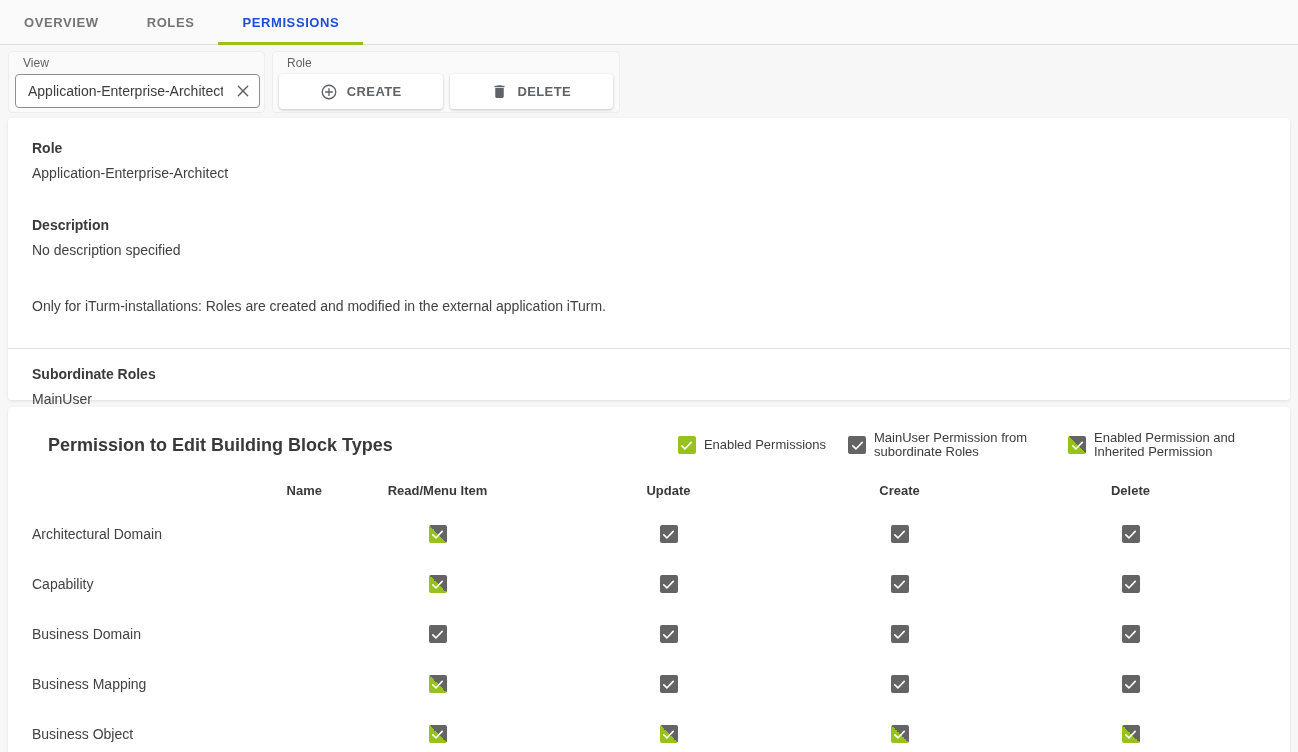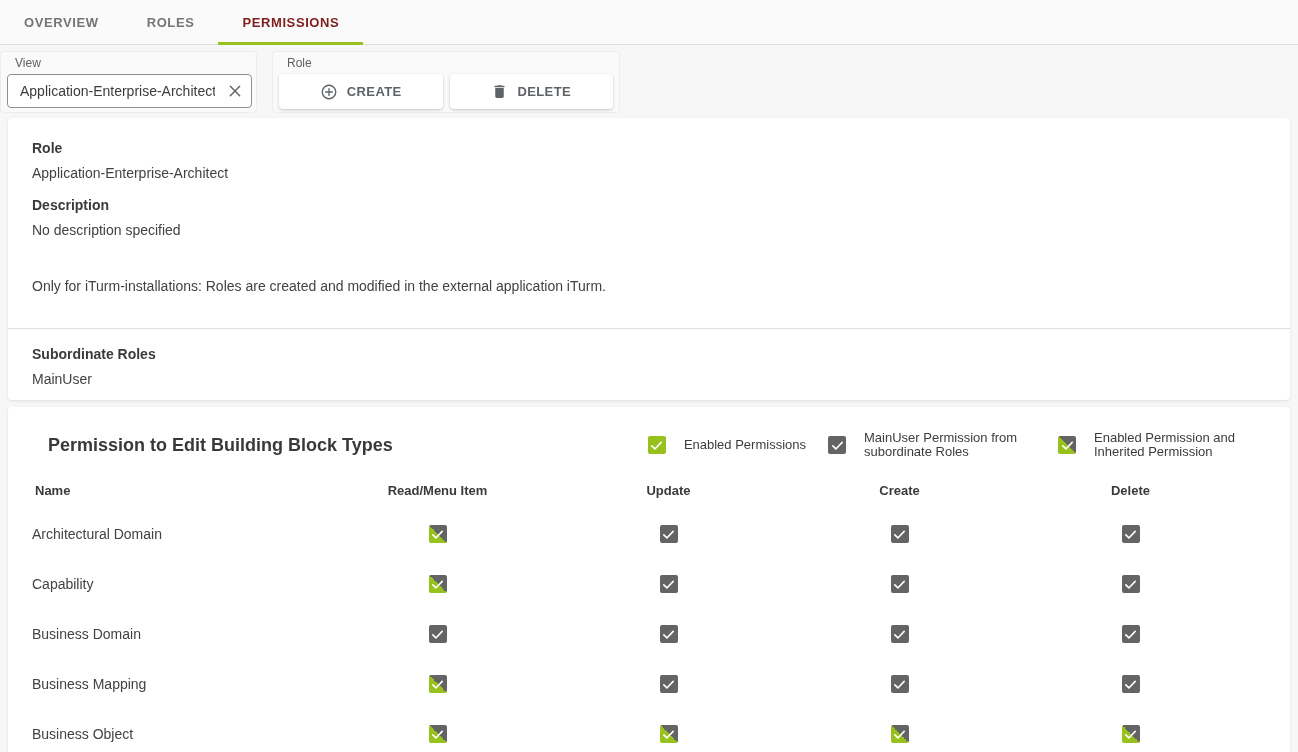--- a/index.html
+++ b/index.html
@@ -4,30 +4,30 @@
 <style>
   * { margin:0; padding:0; box-sizing:border-box; }
   html,body { width:1298px; height:752px; overflow:hidden; background:#f7f7f7;
     font-family:"Liberation Sans","DejaVu Sans",sans-serif; color:#424242; }
 
   
   .tabbar { position:relative; height:45px; background:#fafafa; border-bottom:1px solid #e0e0e0;
     display:flex; align-items:stretch; }
   .tab { position:relative; padding:0 24px; display:flex; align-items:center;
     font-size:13px; font-weight:600; letter-spacing:.6px; color:#757575; cursor:pointer; }
-  .tab.active { color:#7f1d1d; }
+  .tab.active { color:#1d4ed8; }
   .tab.active::after { content:""; position:absolute; left:0; right:0; bottom:-1px; height:3px;
     background:#97c21e; }
 
   
   .toolbar { position:relative; height:73px; }
   .group { position:absolute; top:6px; background:#fafafa; border:1px solid #ededed;
     border-radius:4px; padding:3px 6px 6px 6px; }
   .group-label { font-size:12px; color:#616161; margin:1px 0 4px 8px; }
-  .view-group { left:0; width:257px; height:62px; }
+  .view-group { left:8px; width:257px; height:62px; }
   .role-group { left:272px; width:348px; height:62px; }
   .input-wrap { position:relative; width:245px; height:34px; }
   .input-wrap input { width:100%; height:100%; border:1px solid #8f8f8f; border-radius:4px;
     background:#fff; font-family:inherit; font-size:14px; color:#3c3c3c; padding:0 36px 0 12px; outline:none; }
   .clear-btn { position:absolute; right:6px; top:6px; width:22px; height:22px; border:none;
     background:transparent; cursor:pointer; display:flex; align-items:center; justify-content:center; }
   .btn-row { display:flex; gap:7px; }
   .btn { width:164px; height:35px; background:#fff; border:none; border-radius:4px;
     box-shadow:0 1px 3px rgba(0,0,0,.22); display:flex; align-items:center; justify-content:center;
     gap:9px; font-family:inherit; font-size:13px; font-weight:600; letter-spacing:.4px; color:#5f6368; cursor:pointer; }
@@ -39,40 +39,40 @@
   .label { font-size:14px; font-weight:700; color:#3a3a3a; }
   .value { font-size:14px; color:#424242; margin-top:9px; }
   .note { font-size:14px; color:#424242; margin-top:40px; }
   .divider { height:1px; background:#e0e0e0; margin:34px -24px 0 -24px; }
   .sub-block { padding-top:17px; }
 
   .card.permissions { margin-top:7px; height:400px; }
   .perm-head { display:flex; align-items:center; padding:24px 24px 6px 24px; }
   .perm-title { font-size:18px; font-weight:600; color:#37393b; flex:0 0 auto;margin-left:16px; }
   .legend { margin-left:auto; display:flex; align-items:center; gap:22px; }
-  .legend-item { display:flex; align-items:center; gap:18px; }
+  .legend-item { display:flex; align-items:center; gap:8px; }
   .legend-label { font-size:13px; color:#3c3c3c; line-height:14px; }
   .legend-label.narrow { max-width:172px; }
 
   
   .cb { width:18px; height:18px; border-radius:2px; display:inline-flex; flex:0 0 auto;
     align-items:center; justify-content:center; }
   .cb svg { width:15px; height:15px; }
   .cb-enabled { background:#97c21e; }
   .cb-inherited { background:#646464; }
   .cb-both { background:linear-gradient(to top right,#97c21e 50%,#646464 50%); }
 
   
   .perm-table { padding:0 24px; }
   .perm-row { display:grid; grid-template-columns:290px 231px 231px 231px 231px; align-items:center; height:50px; }
   .perm-row.header { height:38px; margin-top:6px; }
   .perm-row.header .col { font-size:13px; font-weight:700; color:#3a3a3a; }
   .col.cbcol { justify-self:center; text-align:center; }
   .row-name { font-size:14px; color:#424242; }
-  .name-head { padding-left:3px; }
+  .name-head { padding-left:3px;text-align:right; }
 </style>
 </head>
 <body>
 
 <div class="tabbar">
   <div class="tab">OVERVIEW</div>
   <div class="tab">ROLES</div>
   <div class="tab active">PERMISSIONS</div>
 </div>
 
@@ -112,21 +112,21 @@
         <span>DELETE</span>
       </button>
     </div>
   </div>
 </div>
 
 <div class="card details">
   <div class="label">Role</div>
   <div class="value">Application-Enterprise-Architect</div>
 
-  <div class="label" style="margin-top:16px;">Description</div>
+  <div class="label" style="margin-top:36px;">Description</div>
   <div class="value">No description specified</div>
 
   <div class="note">Only for iTurm-installations: Roles are created and modified in the external application iTurm.</div>
 
   <div class="divider"></div>
 
   <div class="sub-block">
     <div class="label">Subordinate Roles</div>
     <div class="value">MainUser</div>
   </div>

